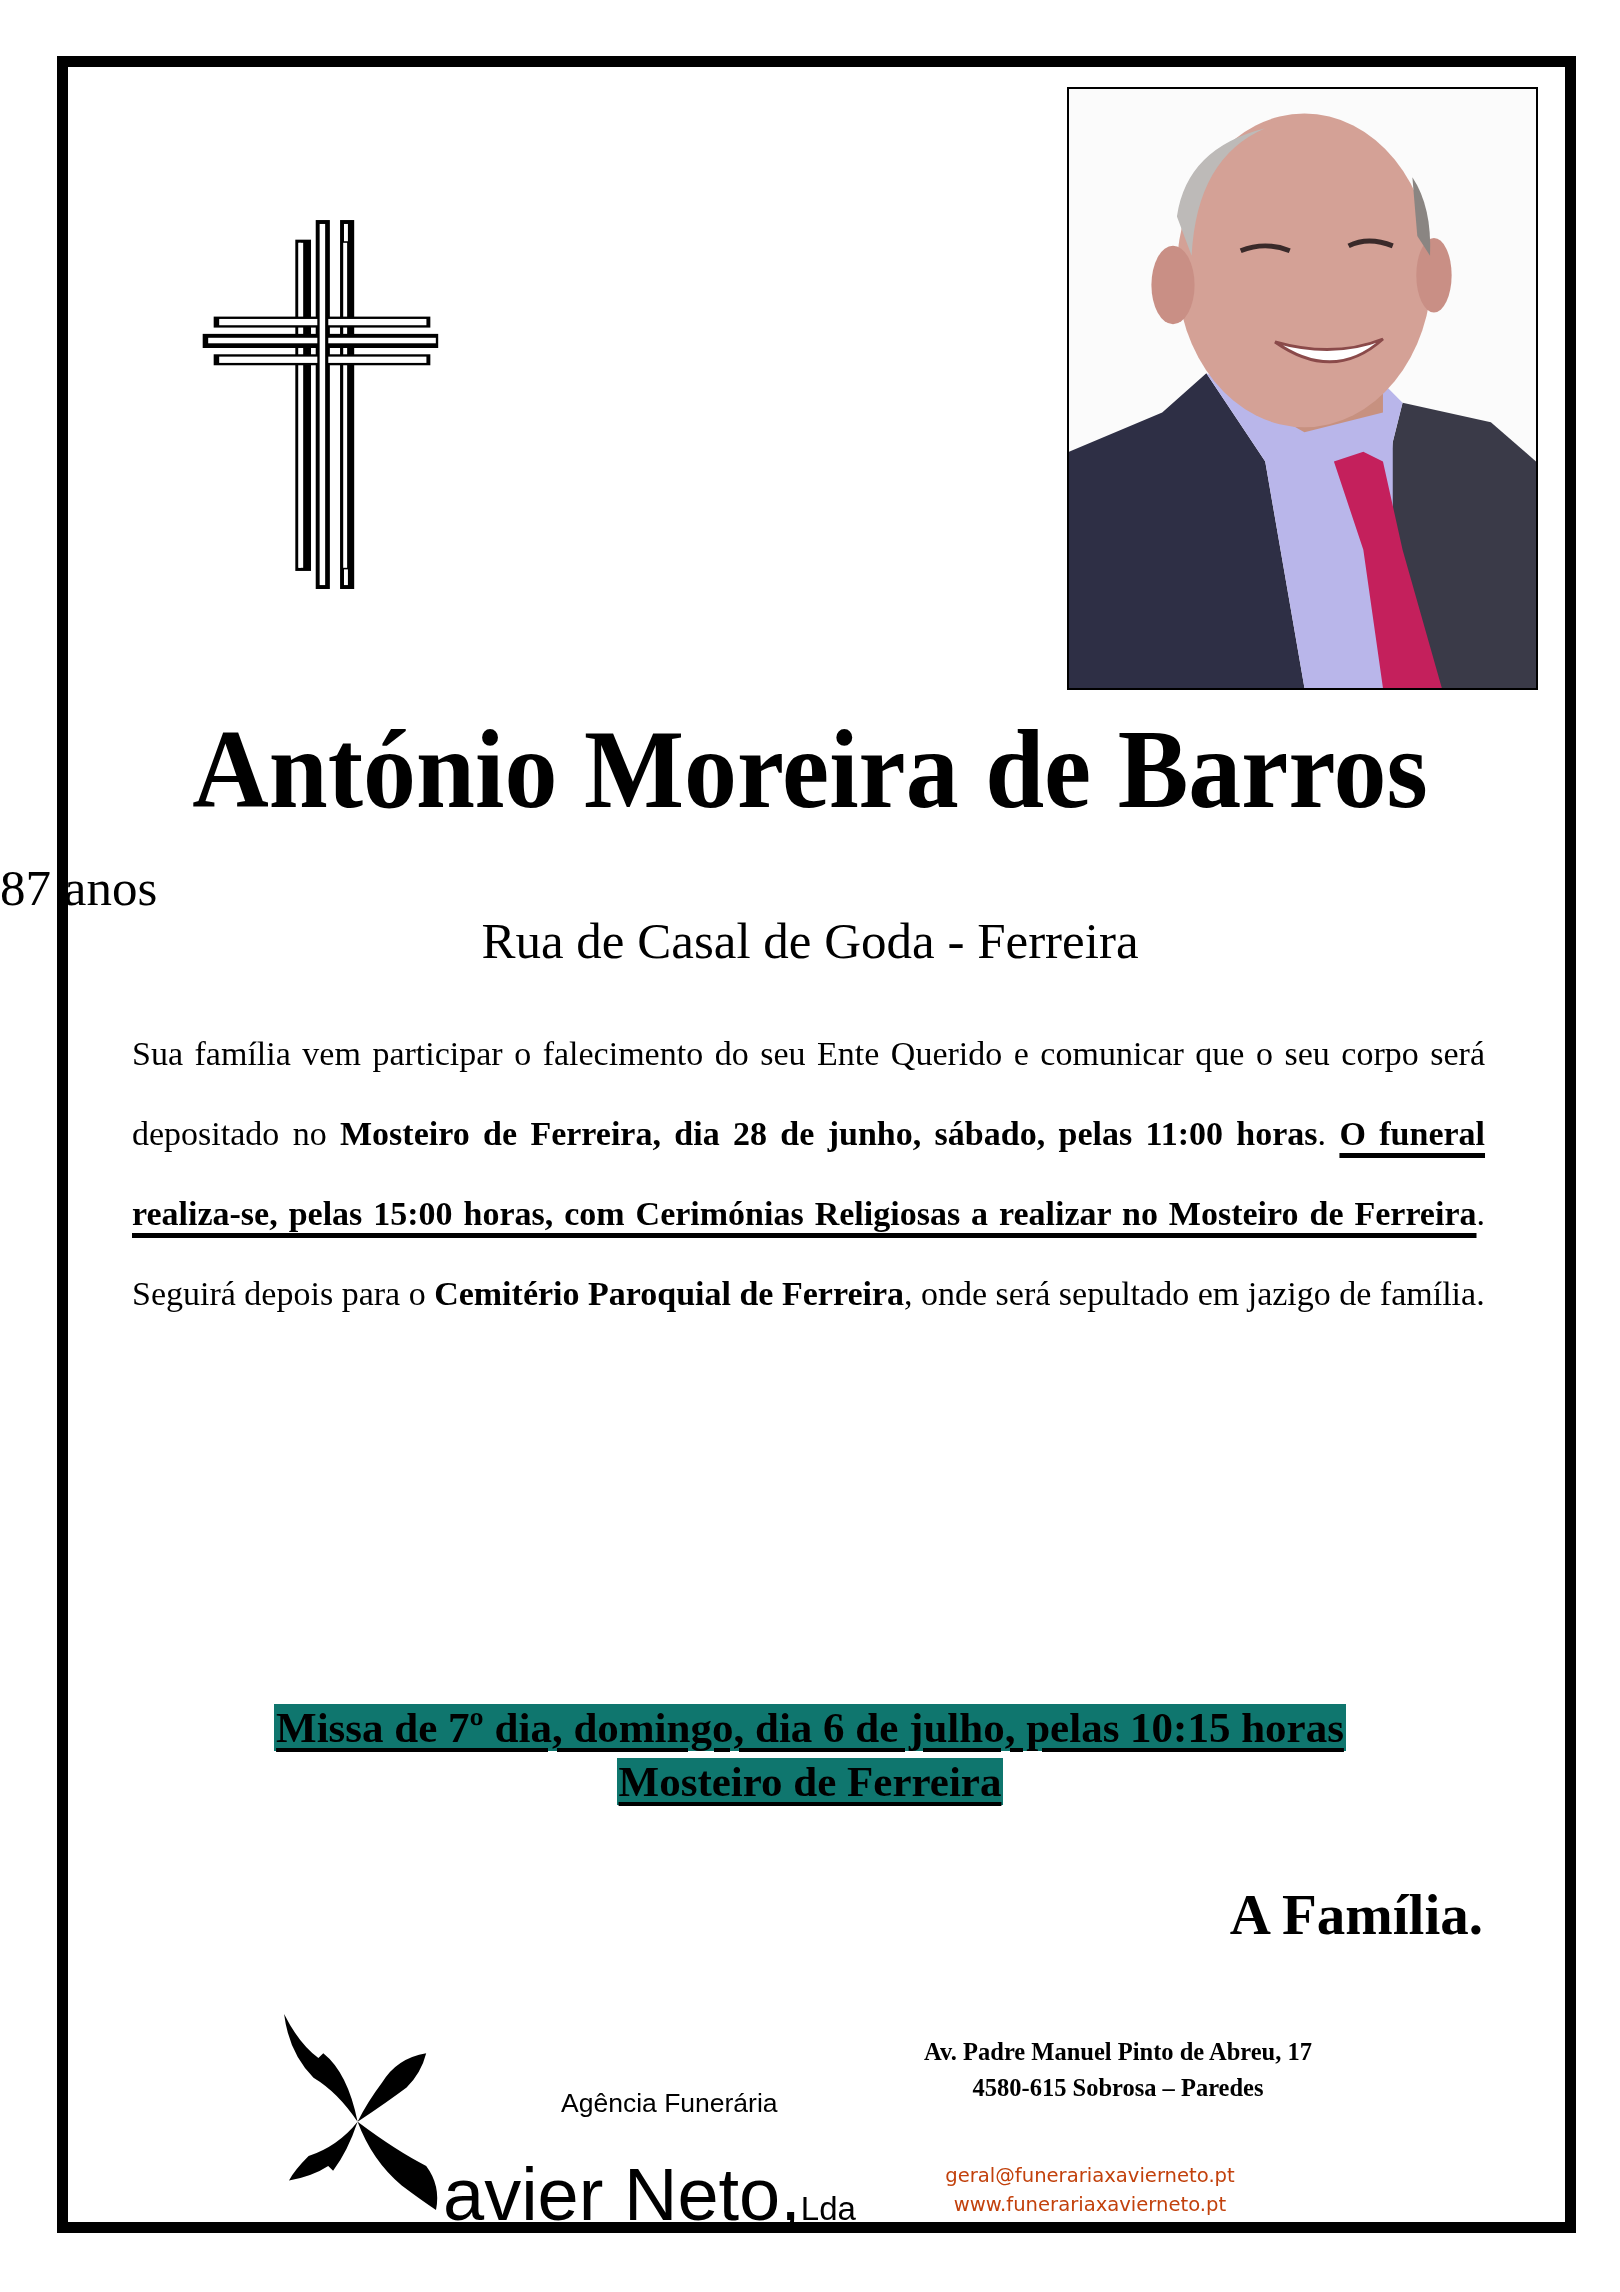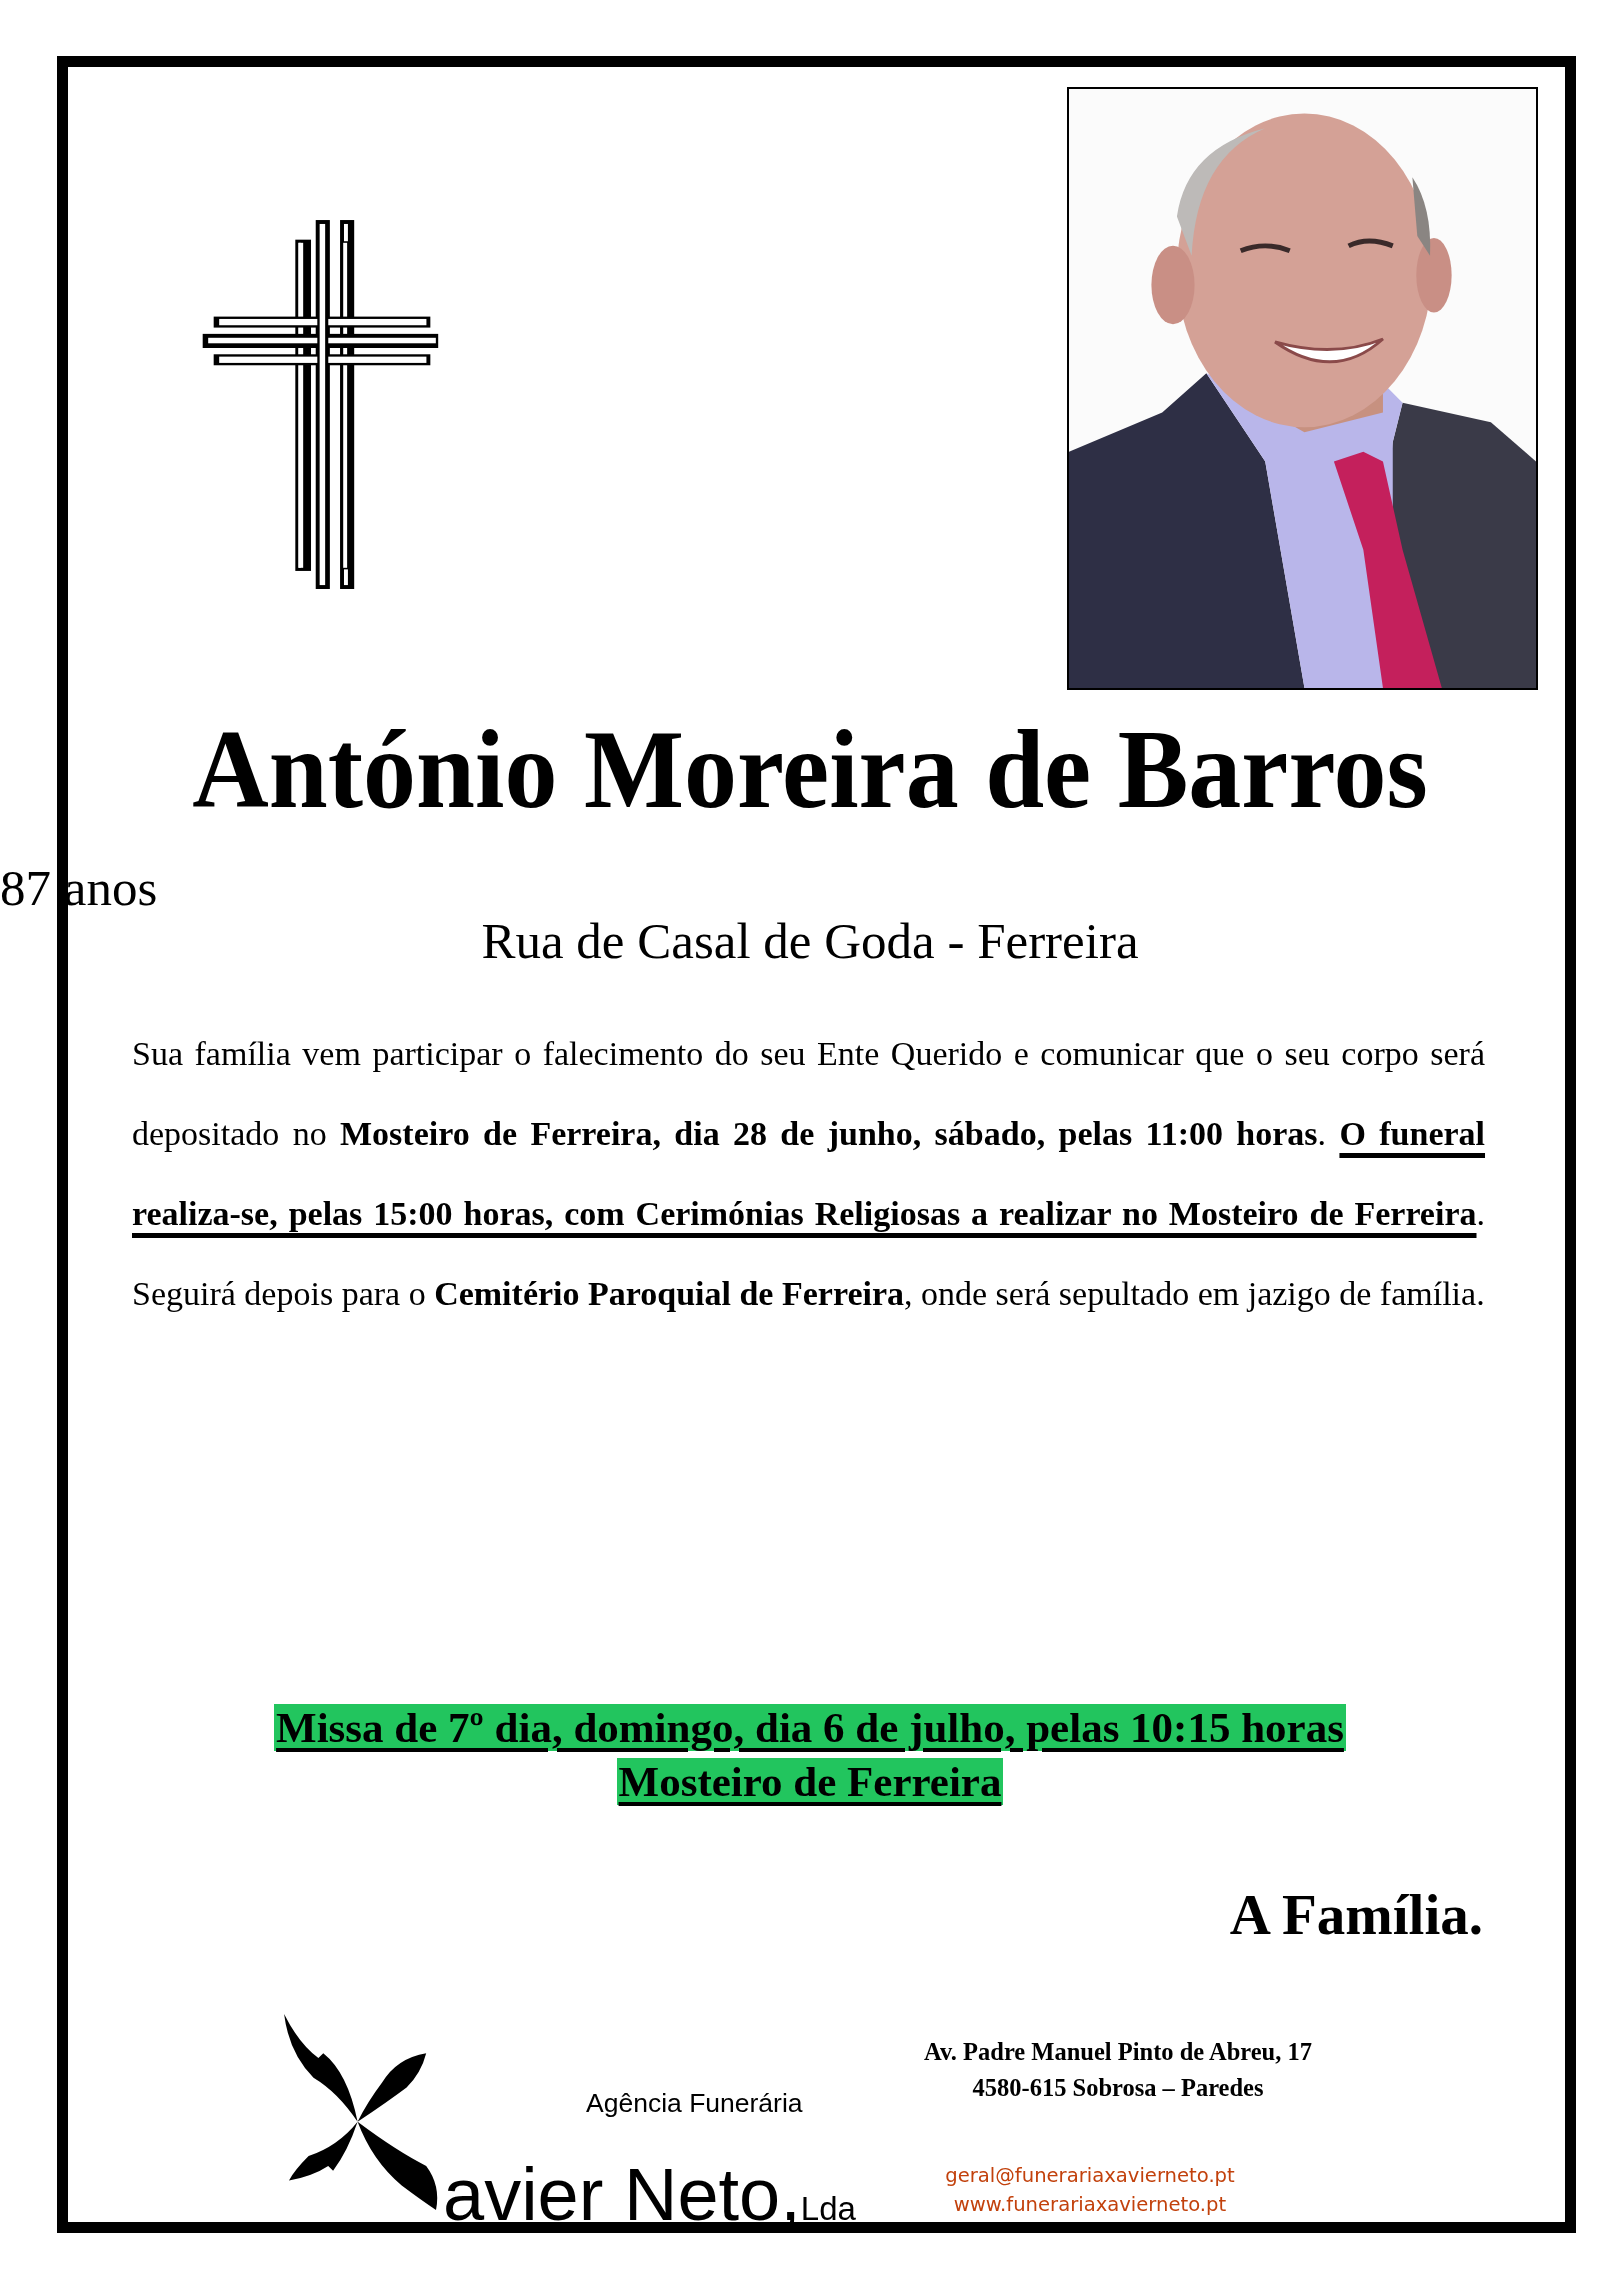--- a/index.html
+++ b/index.html
@@ -15,24 +15,24 @@
           font-weight:bold; font-size:106px; line-height:108px; letter-spacing:0px;
           transform:scaleY(1.05); }
   .age { position:absolute; left:0; width:1472px; top:861px; font-size:51px; line-height:55px; }
   .addr { position:absolute; left:0; width:1620px; top:914px; text-align:center; font-size:51px; line-height:55px; }
   .body-text { position:absolute; left:132px; width:1353px; top:1014px;
                font-size:34px; line-height:80px; text-align:justify; text-align-last:left; }
   .body-text b { font-weight:bold; }
   .body-text u { text-decoration:underline; text-decoration-thickness:4.9px; text-underline-offset:7.8px; }
   .missa { position:absolute; left:0; width:1620px; top:1701px; text-align:center;
            font-size:43px; line-height:54px; font-weight:bold; }
-  .missa span { background:#22c55e; text-decoration:underline; text-decoration-thickness:3.9px; text-underline-offset:5.9px; padding:0 2px; }
+  .missa span { background:#0f766e; text-decoration:underline; text-decoration-thickness:3.9px; text-underline-offset:5.9px; padding:0 2px; }
   .family { position:absolute; right:137px; top:1882px; font-size:57px; font-weight:bold; }
   .logo { position:absolute; left:279px; top:2014px; width:167px; height:196px; }
-  .agency-label { position:absolute; left:586px; top:2088px; font-family:"Liberation Sans", sans-serif; font-size:26.5px; }
+  .agency-label { position:absolute; left:561px; top:2088px; font-family:"Liberation Sans", sans-serif; font-size:26.5px; }
   .agency-name { position:absolute; left:443px; top:2107px; font-family:"Liberation Sans", sans-serif; font-size:74px; line-height:88px;margin-top:44px; }
   .agency-name small { font-size:33px; }
   .contact { position:absolute; left:863px; width:510px; top:2034px; text-align:center;
              font-weight:bold; font-size:24.5px; line-height:36px; }
   .web { position:absolute; left:835px; width:510px; top:2161px; text-align:center;
          font-family:"DejaVu Sans", sans-serif; font-size:19.6px; line-height:29px; color:#c2410c; }
 </style>
 </head>
 <body>
 

